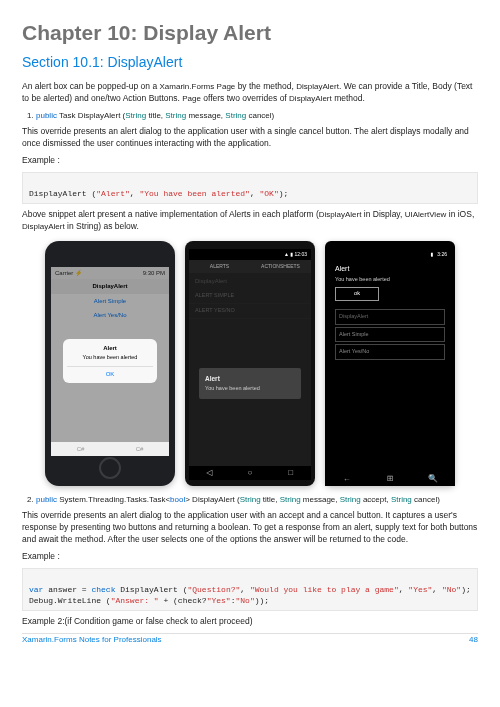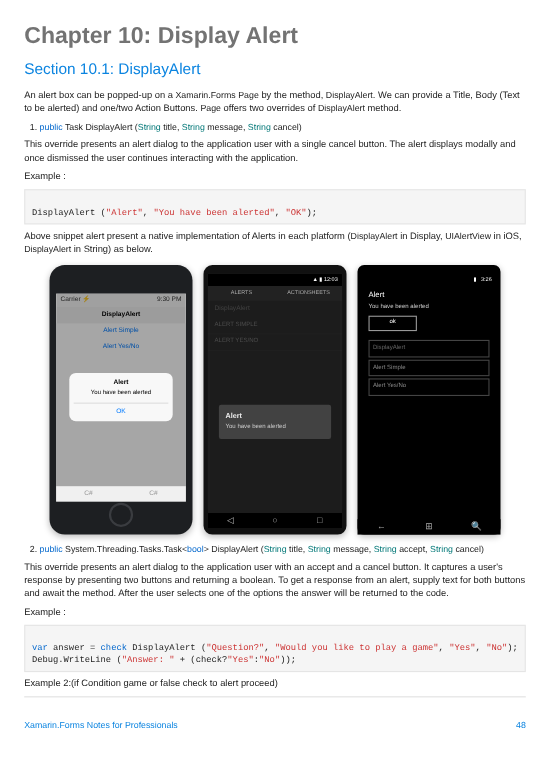--- a/index.html
+++ b/index.html
@@ -83,21 +83,21 @@
 
   .win-status{background:#000;color:#fff;padding:2px 4px;display:flex;justify-content:flex-end;gap:4px;font-size:5px;}
   .win-body{flex:1;position:relative;background:#000;color:#fff;}
   .win-title{font-size:7px;padding:4px 6px 2px 6px;}
   .win-sub{font-size:5.5px;padding:0 6px 4px 6px;color:#ccc;}
   .win-ok{margin:0 6px 8px 6px;border:1px solid #999;text-align:center;padding:2px;width:38px;font-size:5.5px;}
   .win-item{margin:2px 6px;border:1px solid #444;color:#888;padding:3px;font-size:5.5px;}
   .win-nav{position:absolute;left:0;right:0;bottom:0;height:14px;background:#000;display:flex;color:#aaa;}
   .win-nav span{flex:1;text-align:center;line-height:14px;font-size:8px;}
 
-  .footer { border-top:1px solid #e0e0e0; padding-top:20px; display:flex; justify-content:space-between; color:#0b84e0; font-size:8px;}
+  .footer { border-top:1px solid #e0e0e0; padding-top:0; display:flex; justify-content:space-between; color:#0b84e0; font-size:8px;}
 </style>
 </head>
 <body>
 
 <h1>Chapter 10: Display Alert</h1>
 <h2>Section 10.1: DisplayAlert</h2>
 
 <p>
   <span>An alert box can be popped-up on a </span><code class="mono">Xamarin.Forms</code><span> </span><code class="mono">Page</code><span> by the method, </span><code class="mono">DisplayAlert</code><span>. We can provide a Title, Body (Text to be alerted) and one/two Action Buttons. </span><code class="mono">Page</code><span> offers two overrides of </span><code class="mono">DisplayAlert</code><span> method.</span>
 </p>

